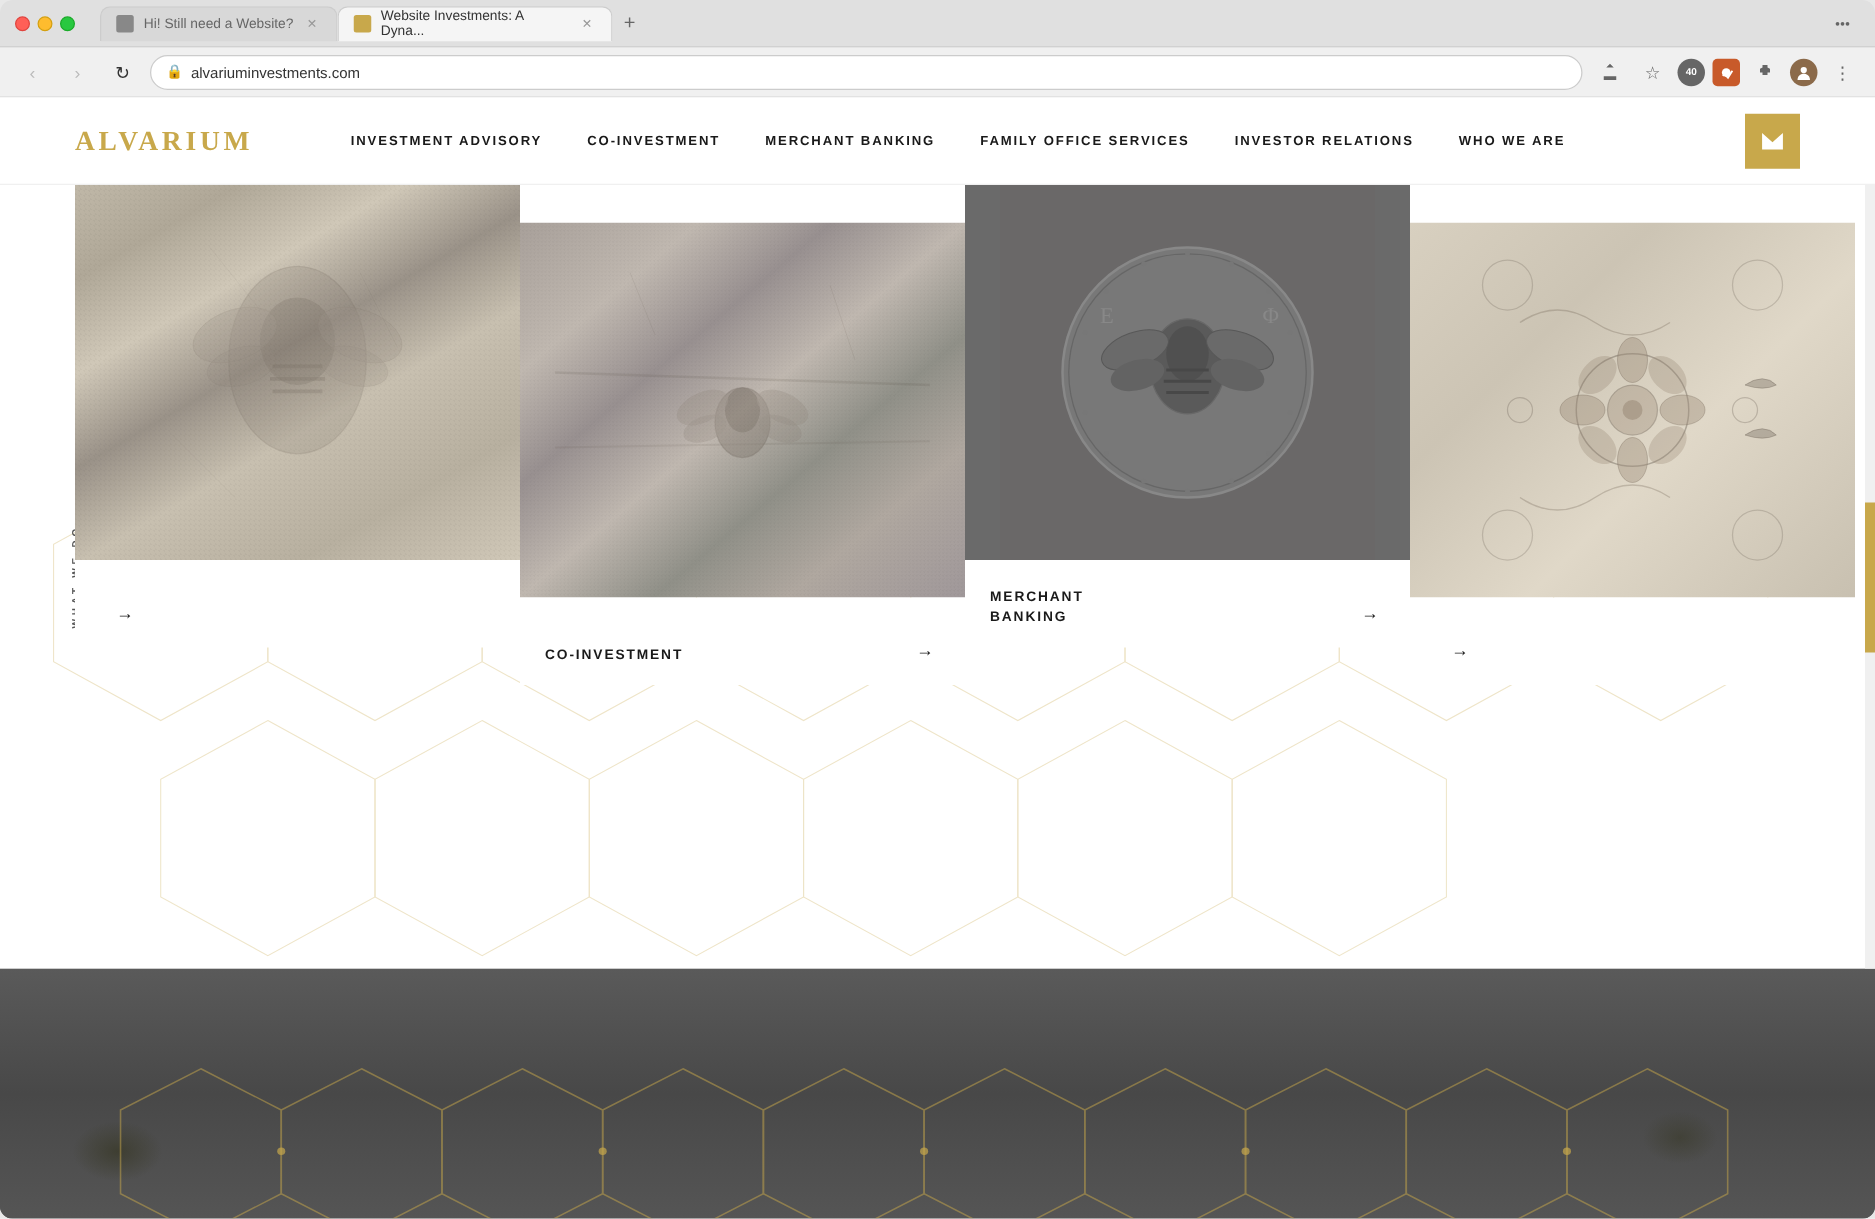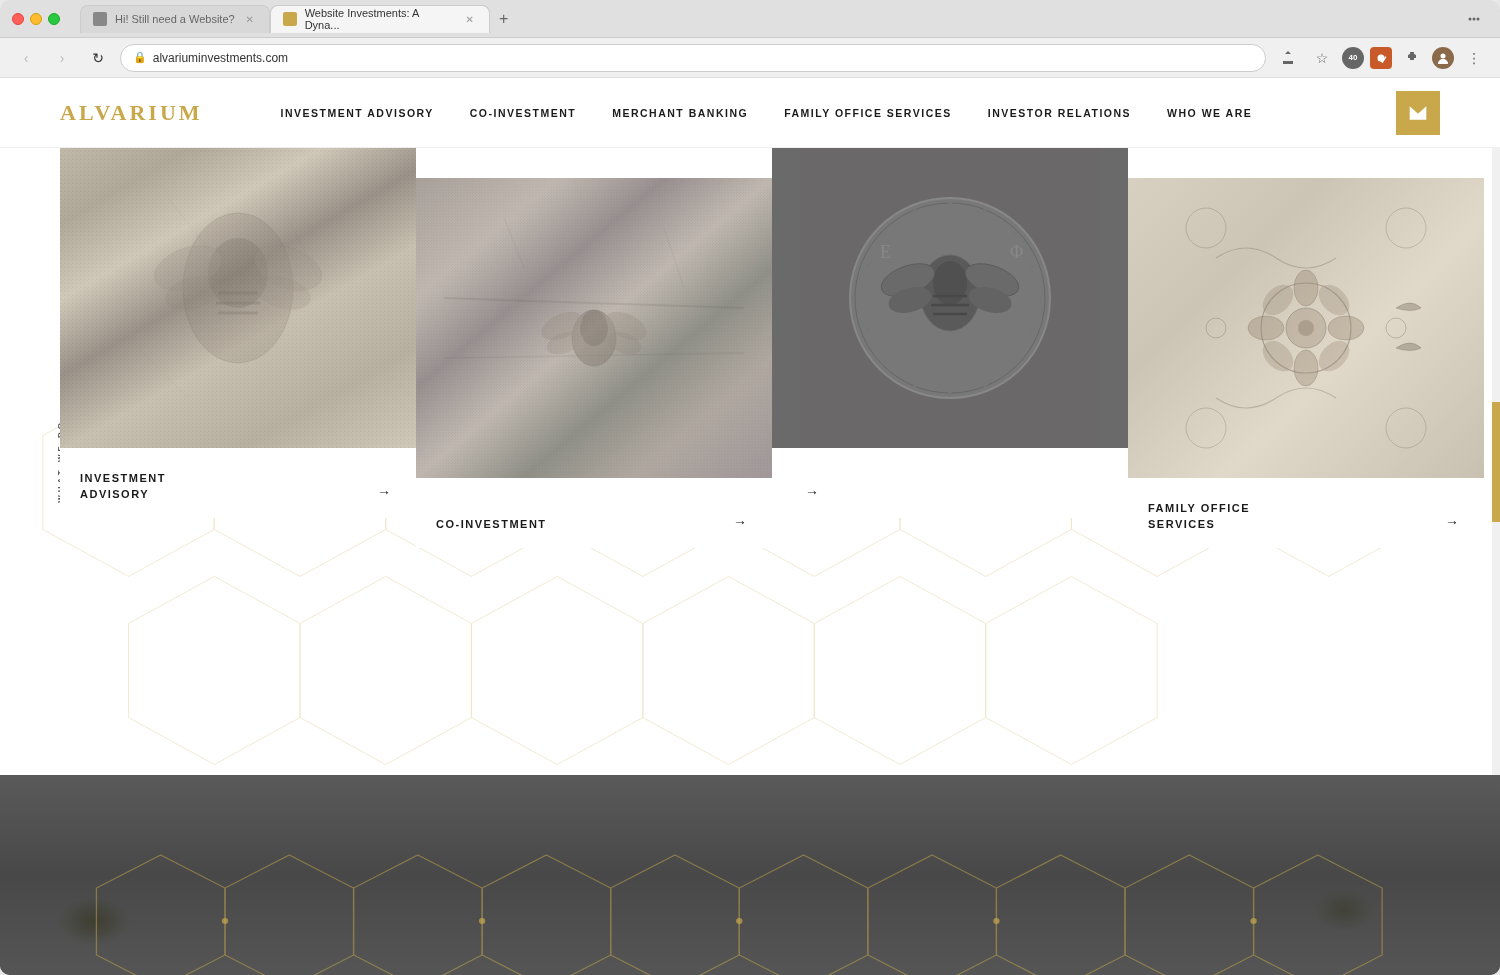--- a/index.html
+++ b/index.html
@@ -522,21 +522,20 @@
 
                   <line x1="80" y1="50" x2="120" y2="100" stroke="rgba(100,90,80,0.2)" stroke-width="0.5"></line>
                   <line x1="200" y1="70" x2="230" y2="130" stroke="rgba(100,90,80,0.2)" stroke-width="0.5"></line>
                   <line x1="50" y1="200" x2="100" y2="250" stroke="rgba(100,90,80,0.2)" stroke-width="0.5"></line>
                 </svg>
 
                 <div style="position:absolute;inset:0;background:linear-gradient(45deg,rgba(0,0,0,0.1) 25%,transparent 25%,transparent 75%,rgba(0,0,0,0.1) 75%);background-size:4px 4px;opacity:0.3;"></div>
               </div>
             </div>
             <div class="card-label-area">
-              <span class="card-title">INVESTMENT<br>ADVISORY</span>
               <span class="card-arrow">→</span>
             </div>
           </div>
 
           <div class="service-card" style="margin-top:30px;">
             <div class="card-img-container">
               <div style="width:100%;height:100%;background:linear-gradient(140deg,#a8a09a 0%,#c0b8b0 20%,#989090 35%,#c0b8b0 50%,#909088 65%,#b0a8a0 80%,#a0989a 100%);position:relative;overflow:hidden;">
                 <svg viewBox="0 0 300 300" style="position:absolute;top:0;left:0;width:100%;height:100%;opacity:0.5;">
 
                   <rect x="0" y="0" width="300" height="300" fill="none"></rect>
@@ -600,20 +599,21 @@
                   <circle cx="115" cy="237" r="2" fill="#777"></circle>
                   <circle cx="85" cy="215" r="2" fill="#777"></circle>
                   <circle cx="68" cy="182" r="2" fill="#777"></circle>
                   <circle cx="68" cy="118" r="2" fill="#777"></circle>
                   <circle cx="85" cy="85" r="2" fill="#777"></circle>
                   <circle cx="115" cy="63" r="2" fill="#777"></circle>
                 </svg>
               </div>
             </div>
             <div class="card-label-area">
+              <span class="card-title">MERCHANT<br>BANKING</span>
               <span class="card-arrow">→</span>
             </div>
           </div>
 
           <div class="service-card" style="margin-top:30px;">
             <div class="card-img-container">
               <div style="width:100%;height:100%;position:relative;overflow:hidden;">
 
                 <div style="position:absolute;inset:0;background:linear-gradient(135deg,#d8d0c0 0%,#ccc4b4 30%,#e0d8c8 60%,#c8c0b0 100%);"></div>
                 <svg viewBox="0 0 300 300" style="position:absolute;top:0;left:0;width:100%;height:100%;opacity:0.7;">
@@ -642,21 +642,20 @@
 
                   <path d="M240 130 Q255 120 265 130 Q255 135 240 130" fill="rgba(80,70,60,0.4)" stroke="rgba(70,60,50,0.4)" stroke-width="0.8"></path>
                   <path d="M240 170 Q255 160 265 170 Q255 175 240 170" fill="rgba(80,70,60,0.4)" stroke="rgba(70,60,50,0.4)" stroke-width="0.8"></path>
 
                   <circle cx="60" cy="150" r="10" fill="none" stroke="rgba(80,70,60,0.35)" stroke-width="1"></circle>
                   <circle cx="240" cy="150" r="10" fill="none" stroke="rgba(80,70,60,0.35)" stroke-width="1"></circle>
                 </svg>
               </div>
             </div>
             <div class="card-label-area">
-              <span class="card-title">FAMILY OFFICE<br>SERVICES</span>
               <span class="card-arrow">→</span>
             </div>
           </div>
 
         </div>
 
         <div class="scrollbar">
           <div class="scrollbar-thumb"></div>
         </div>
 

